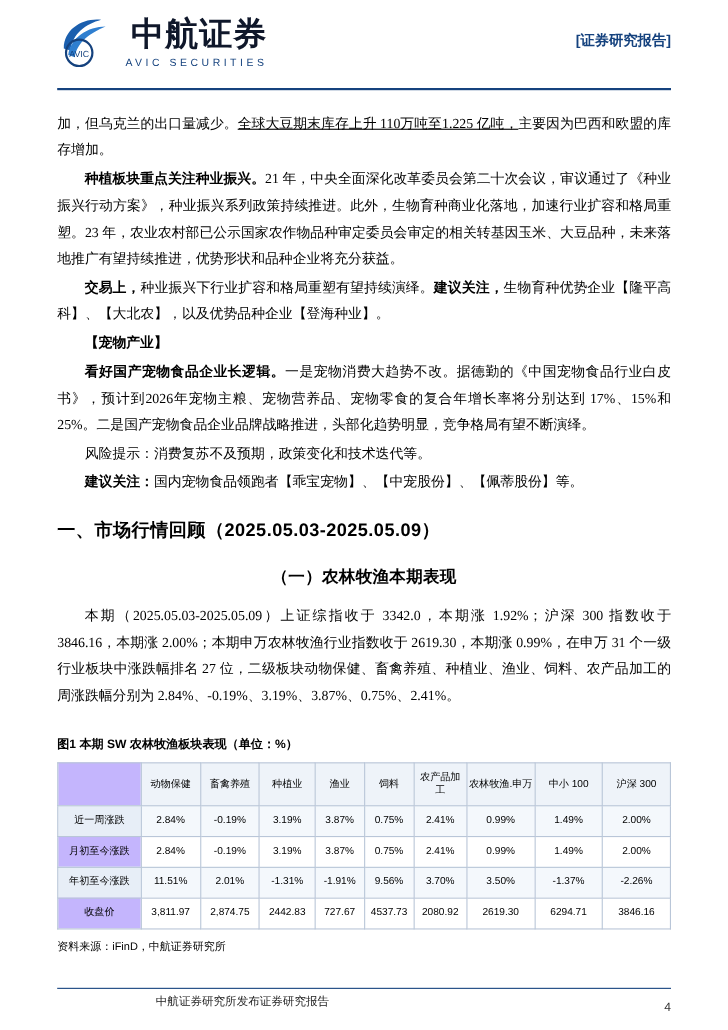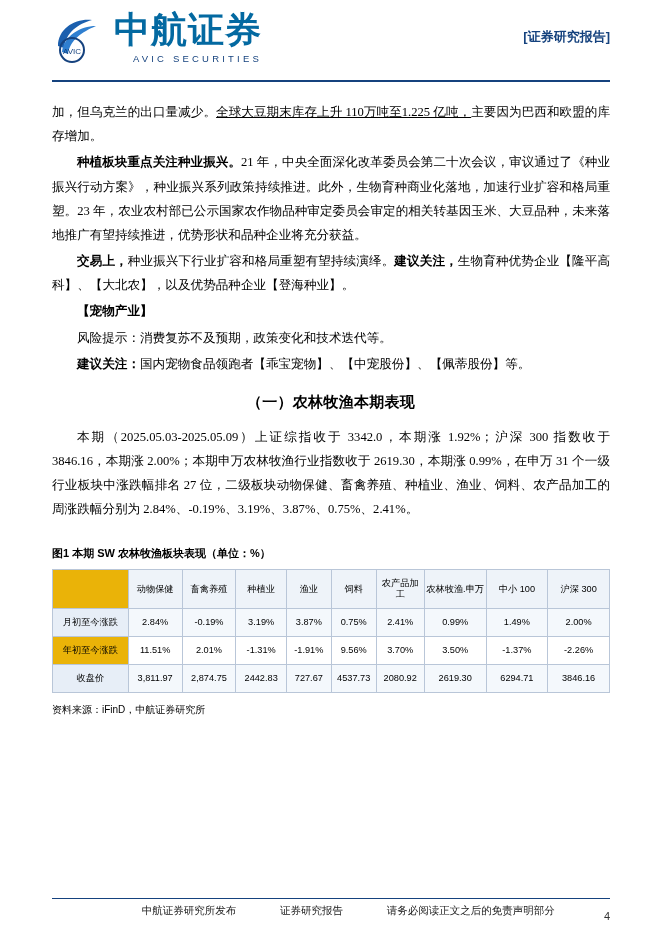--- a/index.html
+++ b/index.html
@@ -45,23 +45,23 @@
   }
   .logo-mark svg { display: block; }
   .brand-text {
     display: flex;
     flex-direction: column;
     line-height: 1;
     padding-bottom: 2px;
   }
   .brand-cn {
     font-family: "Liberation Sans", sans-serif;
-    font-size: 36px;
-    font-weight: bold;
-    color: #0369a1;
+    font-size: 30px;
+    font-weight: bold;
+    color: #0f172a;
     letter-spacing: 1px;
   }
   .brand-en {
     font-family: "Liberation Sans", sans-serif;
     font-size: 9.5px;
     color: #15427e;
     letter-spacing: 3.2px;
     margin-top: 6px;
   }
   .header-right {
@@ -146,21 +146,21 @@
   }
   table.data tbody td {
     height: 19px;
     background: #ffffff;
   }
   table.data tbody tr:nth-child(odd) td {
     background: #f4f8fc;
   }
   table.data td.rowhead,
   table.data th.corner {
-    background: #eab308;
+    background: #c4b5fd;
   }
   table.data tbody tr:nth-child(odd) td.rowhead {
     background: #e7eef7;
   }
   .thick-left { border-left: 1.6px solid #6e86a6 !important; }
   .src-note {
     font-family: "Liberation Sans", sans-serif;
     font-size: 10px;
     margin-top: 7px;
   }
@@ -178,21 +178,21 @@
     margin-bottom: 5px;
   }
   .footer-row {
     display: flex;
     align-items: baseline;
     font-family: "Liberation Sans", sans-serif;
     font-size: 10.5px;
     color: #1b1b1b;
   }
   .f-left { width: 33%; text-align: right; }
-  .f-mid { width: 27%; text-align: center; }
+  .f-mid { width: 27%; text-align: left; }
   .f-right { flex: 1; text-align: left; }
   .f-page {
     position: absolute;
     right: 0;
     bottom: -4px;
     font-family: "Liberation Sans", sans-serif;
     font-size: 11px;
     color: #333;
   }
 </style>
@@ -223,25 +223,27 @@
   <div class="content">
 
     <p class="noindent"><span>加，但乌克兰的出口量减少。</span><span class="u">全球大豆期末库存上升 110万吨至1.225 亿吨，</span><span>主要因为巴西和欧盟的库存增加。</span></p>
 
     <p class="para"><span class="b">种植板块重点关注种业振兴。</span><span>21 年，中央全面深化改革委员会第二十次会议，审议通过了《种业振兴行动方案》，种业振兴系列政策持续推进。此外，生物育种商业化落地，加速行业扩容和格局重塑。23 年，农业农村部已公示国家农作物品种审定委员会审定的相关转基因玉米、大豆品种，未来落地推广有望持续推进，优势形状和品种企业将充分获益。</span></p>
 
     <p class="para"><span class="b">交易上，</span><span>种业振兴下行业扩容和格局重塑有望持续演绎。</span><span class="b">建议关注，</span><span>生物育种优势企业【隆平高科】、【大北农】，以及优势品种企业【登海种业】。</span></p>
 
     <p class="para"><span class="b">【宠物产业】</span></p>
 
+    <p class="para"><span class="b">看好国产宠物食品企业长逻辑。</span><span>一是宠物消费大趋势不改。据德勤的《中国宠物食品行业白皮书》，预计到2026年宠物主粮、宠物营养品、宠物零食的复合年增长率将分别达到 17%、15%和 25%。二是国产宠物食品企业品牌战略推进，头部化趋势明显，竞争格局有望不断演绎。</span></p>
 
     <p class="para">风险提示：消费复苏不及预期，政策变化和技术迭代等。</p>
 
     <p class="para"><span class="b">建议关注：</span><span>国内宠物食品领跑者【乖宝宠物】、【中宠股份】、【佩蒂股份】等。</span></p>
 
+    <h1 class="sec">一、市场行情回顾（2025.05.03-2025.05.09）</h1>
 
     <h2 class="subsec">（一）农林牧渔本期表现</h2>
 
     <p class="para">本期（2025.05.03-2025.05.09）上证综指收于 3342.0，本期涨 1.92%；沪深 300 指数收于 3846.16，本期涨 2.00%；本期申万农林牧渔行业指数收于 2619.30，本期涨 0.99%，在申万 31 个一级行业板块中涨跌幅排名 27 位，二级板块动物保健、畜禽养殖、种植业、渔业、饲料、农产品加工的周涨跌幅分别为 2.84%、-0.19%、3.19%、3.87%、0.75%、2.41%。</p>
 
     <div class="figure-block">
       <div class="fig-caption">图1  本期 SW 农林牧渔板块表现（单位：%）</div>
       <table class="data">
         <colgroup>
           <col style="width:13.5%">
@@ -264,20 +266,32 @@
             <th>渔业</th>
             <th>饲料</th>
             <th>农产品加工</th>
             <th class="thick-left">农林牧渔.申万</th>
             <th class="thick-left">中小 100</th>
             <th class="thick-left">沪深 300</th>
           </tr>
         </thead>
         <tbody>
           <tr>
+            <td class="rowhead">近一周涨跌</td>
+            <td>2.84%</td>
+            <td>-0.19%</td>
+            <td>3.19%</td>
+            <td>3.87%</td>
+            <td>0.75%</td>
+            <td>2.41%</td>
+            <td class="thick-left">0.99%</td>
+            <td class="thick-left">1.49%</td>
+            <td class="thick-left">2.00%</td>
+          </tr>
+          <tr>
             <td class="rowhead">月初至今涨跌</td>
             <td>2.84%</td>
             <td>-0.19%</td>
             <td>3.19%</td>
             <td>3.87%</td>
             <td>0.75%</td>
             <td>2.41%</td>
             <td class="thick-left">0.99%</td>
             <td class="thick-left">1.49%</td>
             <td class="thick-left">2.00%</td>
@@ -311,18 +325,17 @@
       <div class="src-note">资料来源：iFinD，中航证券研究所</div>
     </div>
 
   </div>
 
   <div class="footer">
     <div class="footer-rule"></div>
     <div class="footer-row">
       <span class="f-left">中航证券研究所发布</span>
       <span class="f-mid">证券研究报告</span>
-      <span class="f-right">请务必阅读正文之后的免责声明部分</span>
     </div>
     <div class="f-page">4</div>
   </div>
 
 </div>
 
 </body></html>

